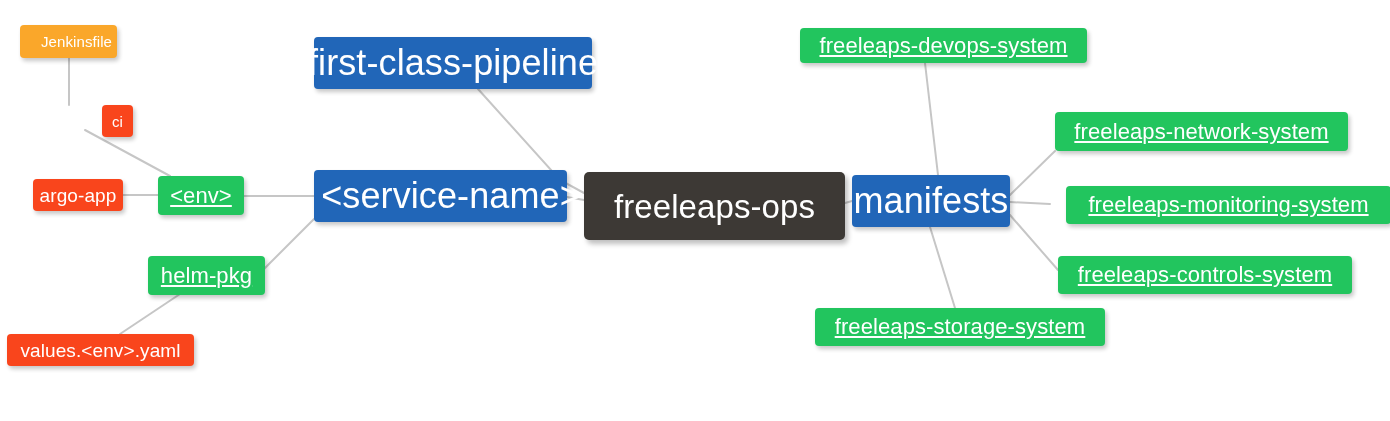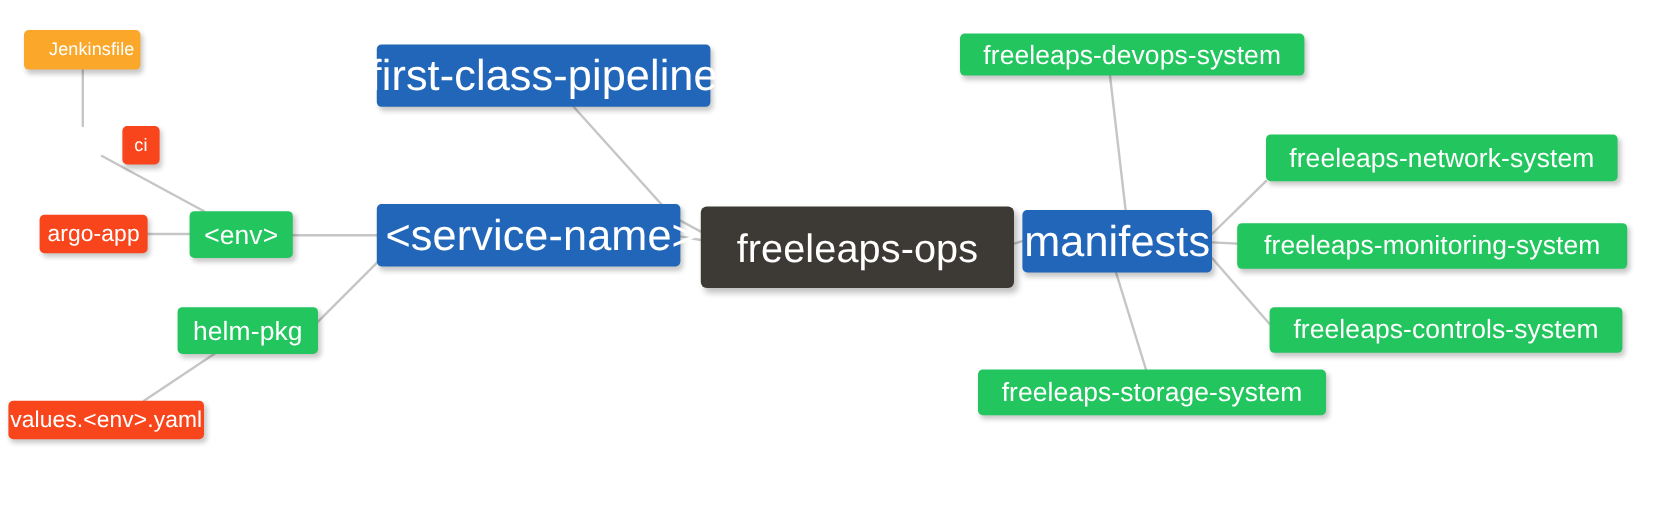--- a/index.html
+++ b/index.html
@@ -35,21 +35,21 @@
     cursor:pointer;
     user-select:none;
   }
   .node.root{
     background:#3d3935;
     border-radius:5px;
     font-size:33px;
     box-shadow:3px 4px 5px rgba(0,0,0,0.25);
   }
   .node.blue{ background:#2166b8; }
-  .node.green{ background:#22c55e; }
+  .node.green{ background:#22c55e;text-decoration:underline; }
   .node.orange{ background:#faa72a;padding-left:16px; }
   .node.redorange{ background:#f9451c; }
 
   .sz-xl{ font-size:36px; }
   .sz-md{ font-size:22px; }
   .sz-sm{ font-size:19px; }
   .sz-xs{ font-size:15px; }
 </style>
 </head>
 <body>
@@ -91,30 +91,30 @@
     </div>
     <div class="node orange sz-xs" style="left: 20px; top: 25px; width: 97px; height: 33px;">
       <span>Jenkinsfile</span>
     </div>
     <div class="node redorange sz-xs" style="left: 54px; top: 105px; width: 31px; height: 32px; margin-left: 48px;">
       <span>ci</span>
     </div>
     <div class="node redorange sz-sm" style="left: 33px; top: 179px; width: 90px; height: 32px;">
       <span>argo-app</span>
     </div>
-    <div class="node redorange sz-sm" style="left: 7px; top: 334px; width: 163px; height: 32px;">
+    <div class="node redorange sz-sm" style="left: 7px; top: 334px; width: 187px; height: 32px;">
       <span>values.&lt;env&gt;.yaml</span>
     </div>
     <div class="node green sz-md" style="left: 800px; top: 28px; width: 287px; height: 35px;">
       <span>freeleaps-devops-system</span>
     </div>
     <div class="node green sz-md" style="left: 1055px; top: 112px; width: 293px; height: 39px;">
       <span>freeleaps-network-system</span>
     </div>
-    <div class="node green sz-md" style="left: 1031px; top: 186px; width: 325px; height: 38px;">
+    <div class="node green sz-md" style="left: 1066px; top: 186px; width: 325px; height: 38px;">
       <span>freeleaps-monitoring-system</span>
     </div>
     <div class="node green sz-md" style="left: 1058px; top: 256px; width: 294px; height: 38px;">
       <span>freeleaps-controls-system</span>
     </div>
     <div class="node green sz-md" style="left: 815px; top: 308px; width: 290px; height: 38px; text-align: center;">
       <span>freeleaps-storage-system</span>
     </div>
   </div>
 

